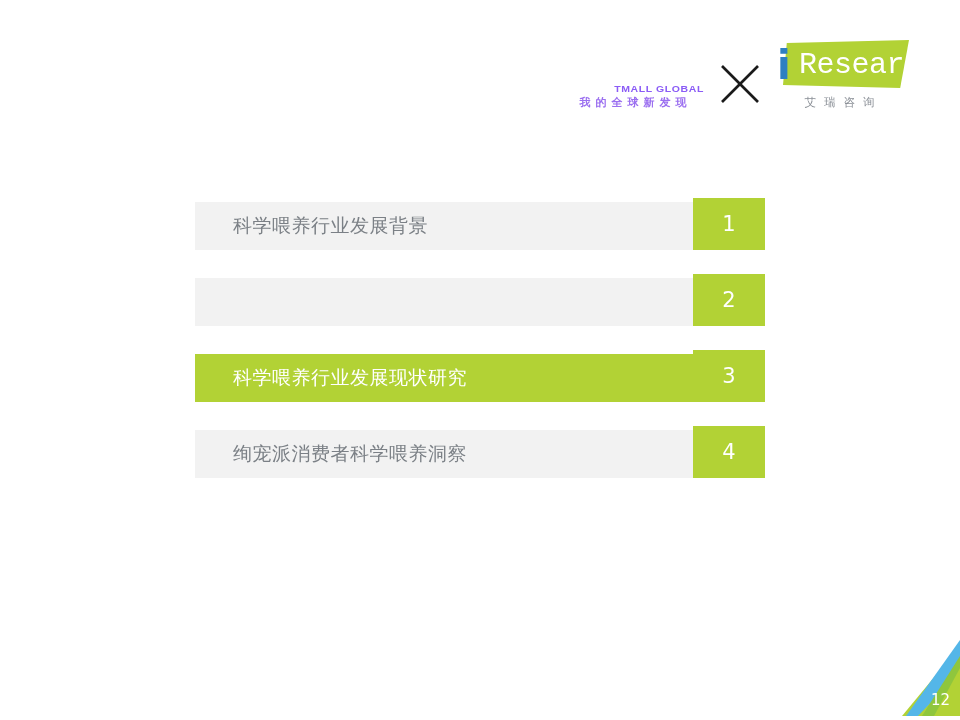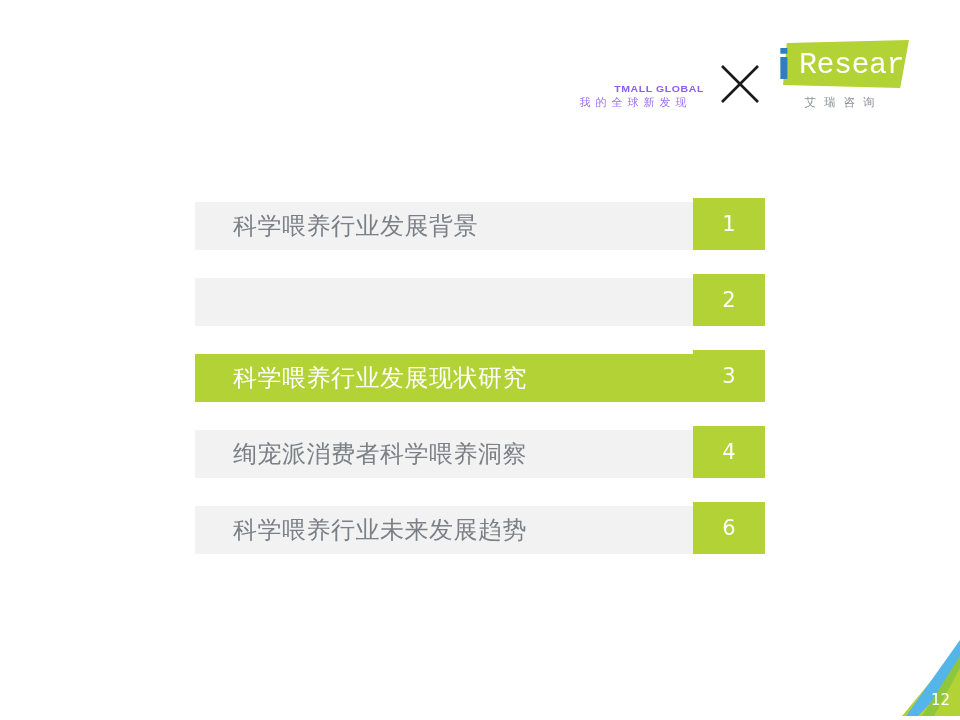--- a/index.html
+++ b/index.html
@@ -52,20 +52,21 @@
     font-family: "DejaVu Sans", sans-serif;
   }
   .tmall-sub {
     font-size: 11px;
     color: #9b6ff0;
     letter-spacing: 5px;
     margin-top: 4px;
     margin-left: 5px;
     line-height: 14px;
     font-family: "DejaVu Sans", sans-serif;
+    font-weight: bold;
   }
 
   .x-sep {
     width: 52px;
     height: 52px;
     position: relative;
     margin: 14px 6px 0 6px;
     flex: 0 0 auto;
   }
   .x-sep svg { display: block; }
@@ -165,21 +166,21 @@
     background: #b2d235;
   }
 
   .toc-label {
     position: absolute;
     left: 38px;
     top: 0;
     height: 48px;
     display: flex;
     align-items: center;
-    font-size: 24px;
+    font-size: 19px;
     color: #7b8086;
     letter-spacing: 0.5px;
     font-family: "DejaVu Sans", sans-serif;
   }
   .toc-row.active .toc-label {
     color: #ffffff;
   }
 
   
   .corner {
@@ -248,25 +249,20 @@
     <div class="toc-num">3</div>
   </div>
 
   <div class="toc-row">
     <div class="toc-bar"></div>
     <div class="toc-label">绚宠派消费者科学喂养洞察</div>
     <div class="toc-num">4</div>
   </div>
 
 
-  <div class="toc-row">
-    <div class="toc-bar"></div>
-    <div class="toc-label">科学喂养行业未来发展趋势</div>
-    <div class="toc-num">6</div>
-  </div>
 
 </div>
 
 <div class="corner">
   <svg width="78" height="78" viewBox="0 0 78 78" aria-hidden="true">
     <polygon points="78,6 78,56 34,78 78,78" fill="#8fc63d"></polygon>
     <polygon points="78,8 48,78 20,78" fill="#b2d235"></polygon>
     <polygon points="78,2 78,34 36,78 24,78" fill="#54b6e8"></polygon>
     <polygon points="78,18 78,78 40,78" fill="#8fc63d"></polygon>
     <polygon points="78,30 78,78 52,78" fill="#b2d235"></polygon>

